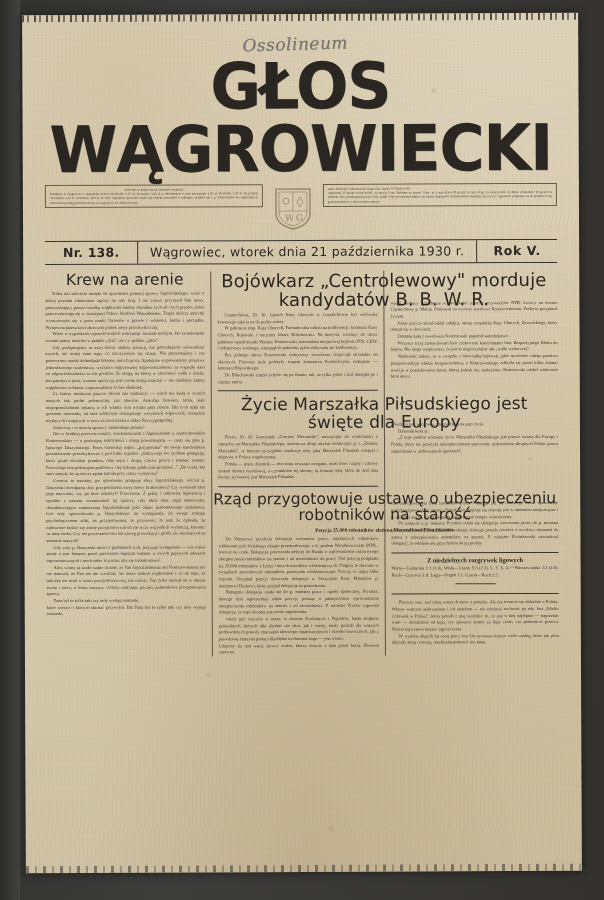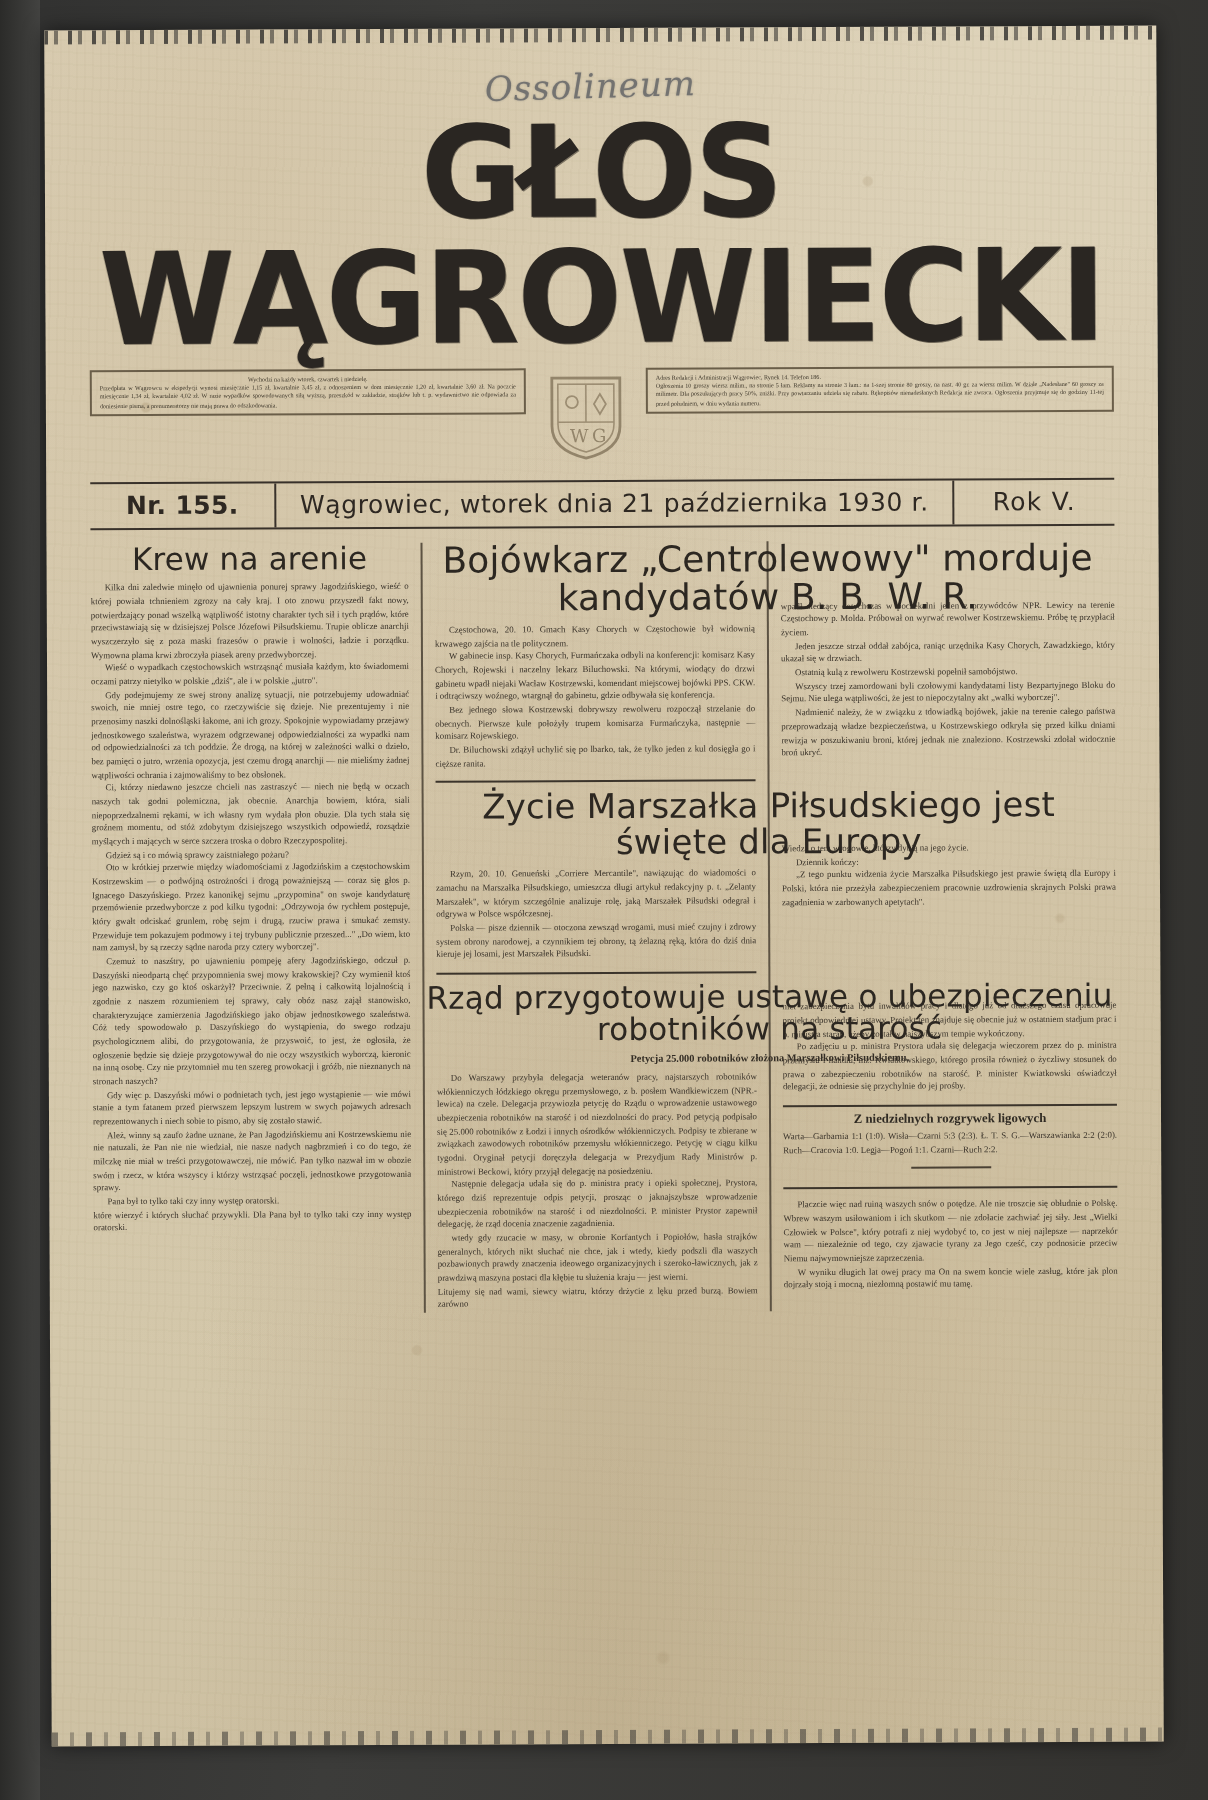--- a/index.html
+++ b/index.html
@@ -70,21 +70,21 @@
   .crest svg{width:100%;height:100%;}
 
   
   .issuebar{display:flex;align-items:center;border-top:1.6px solid #38312a;
       border-bottom:1.6px solid #38312a;margin-top:9px;height:22px;
       font-family:"DejaVu Sans",sans-serif;color:#2e2822;}
   .issuebar .cell{display:flex;align-items:center;justify-content:center;height:100%;}
   .issue-no{width:92px;font-size:12.5px;font-weight:bold;letter-spacing:.2px;}
   .issue-mid{flex:1;font-size:12.5px;letter-spacing:.3px;
       border-left:1.6px solid #38312a;border-right:1.6px solid #38312a;}
-  .issue-year{width:80px;font-size:12.5px;font-weight:normal;letter-spacing:.6px;}
+  .issue-year{width:80px;font-size:12.5px;font-weight:bold;letter-spacing:.6px;}
 
   
   .cols{display:flex;margin-top:7px;}
   .col{box-sizing:border-box;}
   .c1{width:166px;padding-right:6px;border-right:1px solid #5d5343;}
   .c2{width:173px;padding:0 6px;border-right:1px solid #5d5343;}
   .c3{width:173px;padding-left:6px;}
 
   h2.hl{font-family:"DejaVu Sans",sans-serif;font-weight:normal;
       text-align:center;color:#2c2721;margin:0 0 3px 0;line-height:1.06;
@@ -143,21 +143,21 @@
         </svg>
       </div>
 
       <div class="infobox right">
         <p>Adres Redakcji i Administracji Wągrowiec, Rynek 14.   Telefon 186.</p>
         <p>Ogłoszenia 10 groszy wiersz milim., na stronie 5 łam.   Reklamy na stronie 3 łam.: na 1-szej stronie 80 groszy, na nast. 40 gr. za wiersz milim.   W dziale „Nadesłane" 60 groszy za milimetr.   Dla poszukujących pracy 50%, zniżki.   Przy powtarzaniu udziela się rabatu. Rękopisów nienadesłanych Redakcja nie zwraca. Ogłoszenia przyjmuje się do godziny 11-tej przed południem, w dniu wydania numeru.</p>
       </div>
     </div>
 
     <div class="issuebar">
-      <div class="cell issue-no">Nr. 155.</div>
+      <div class="cell issue-no">Nr. 138.</div>
       <div class="cell issue-mid">Wągrowiec, wtorek dnia 21 października 1930 r.</div>
       <div class="cell issue-year">Rok V.</div>
     </div>
 
     <div class="cols">
 
       <div class="col c1">
         <h2 class="hl hl-a">Krew na arenie</h2>
         <p class="bt">Kilka dni zaledwie minęło od ujawnienia ponurej sprawy Jagodzińskiego, wieść o której powiała tchnieniem zgrozy na cały kraj. I oto znowu przyszedł fakt nowy, potwierdzający ponad wszelką wątpliwość istotny charakter tych sił i tych prądów, które przeciwstawiają się w dzisiejszej Polsce Józefowi Piłsudskiemu. Trupie oblicze anarchji wyszczerzyło się z poza maski frazesów o prawie i wolności, ładzie i porządku. Wymowna plama krwi zbroczyła piasek areny przedwyborczej.</p>
         <p class="bt">Wieść o wypadkach częstochowskich wstrząsnąć musiała każdym, kto świadomemi oczami patrzy nietylko w polskie „dziś", ale i w polskie „jutro".</p>

